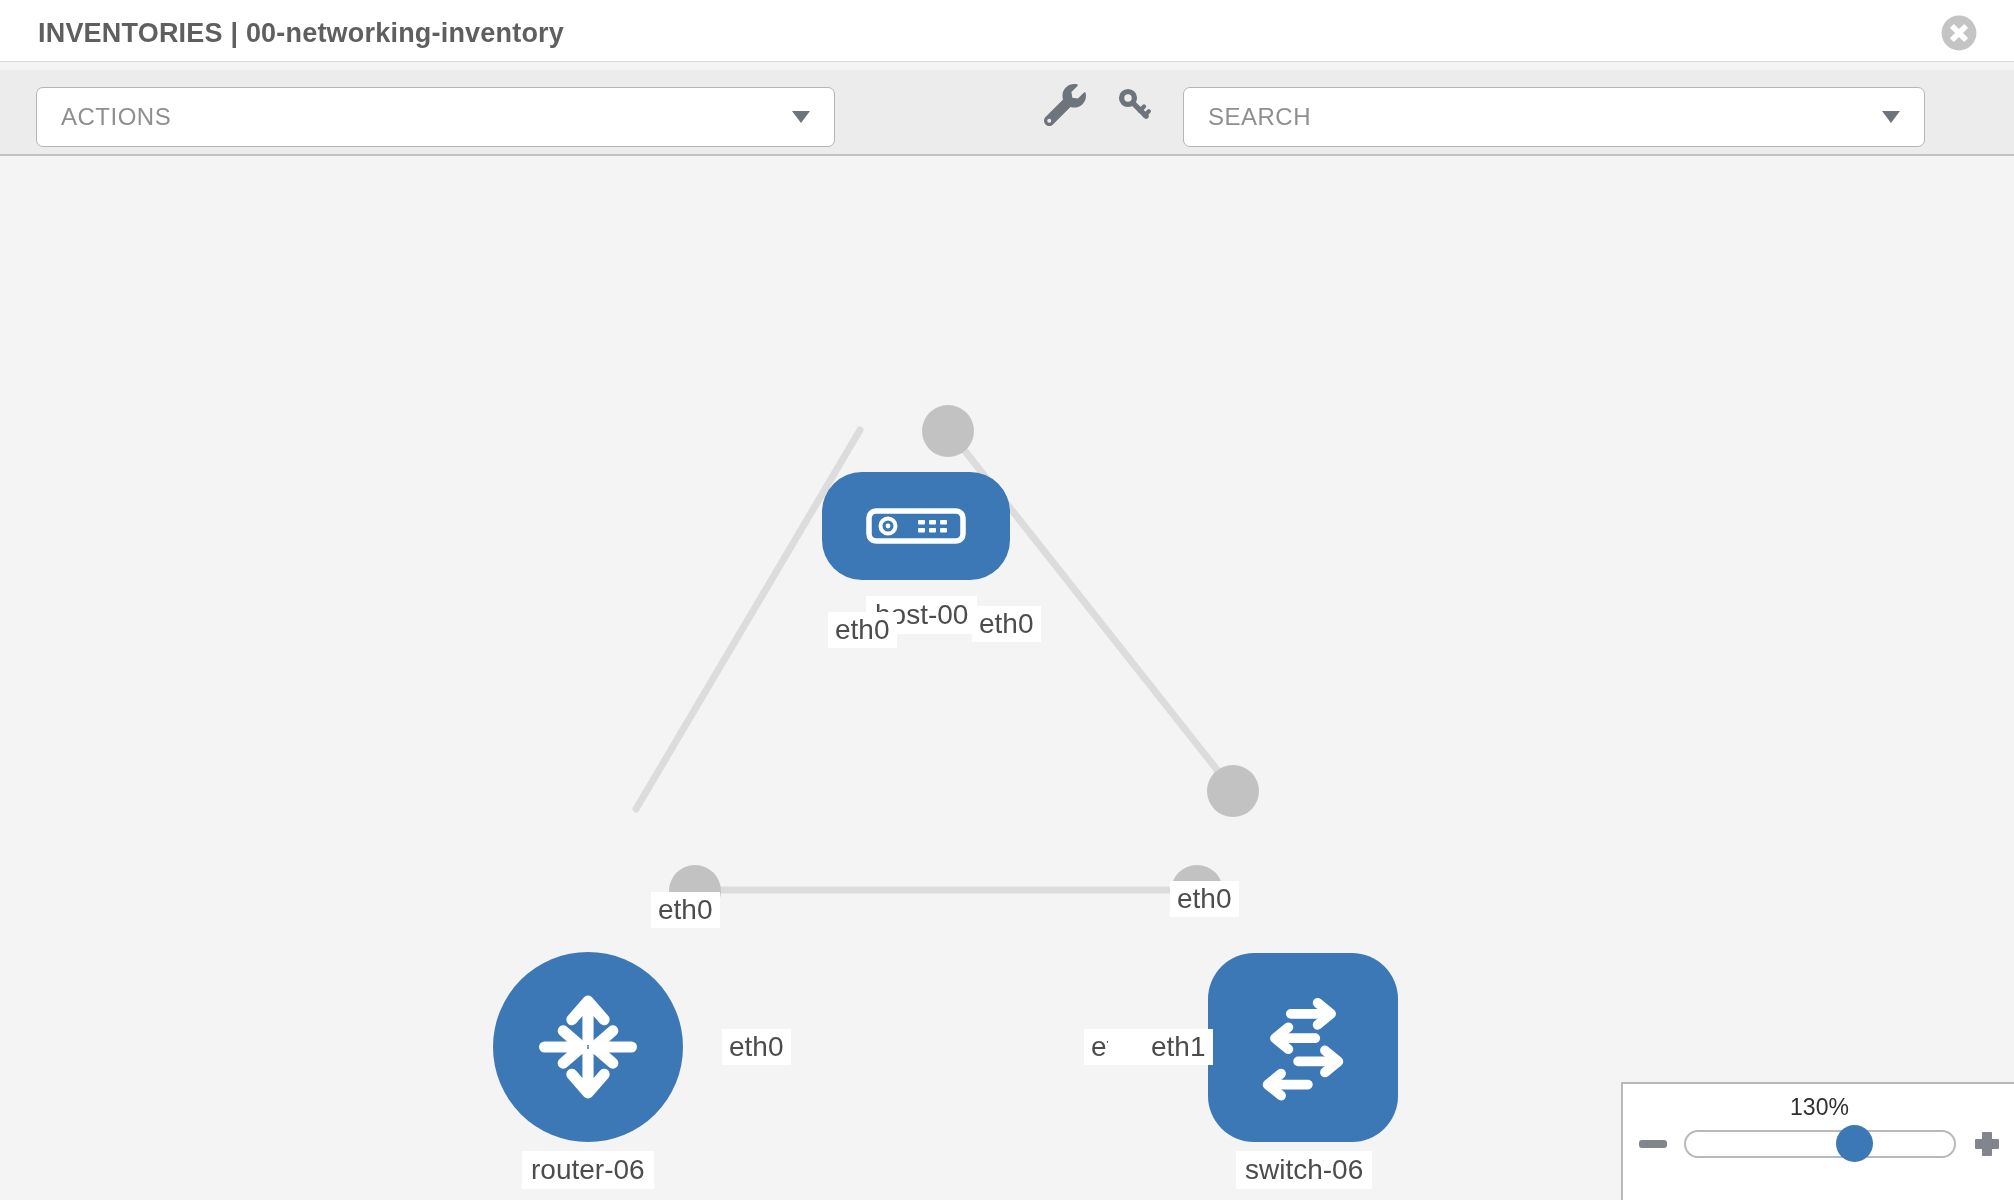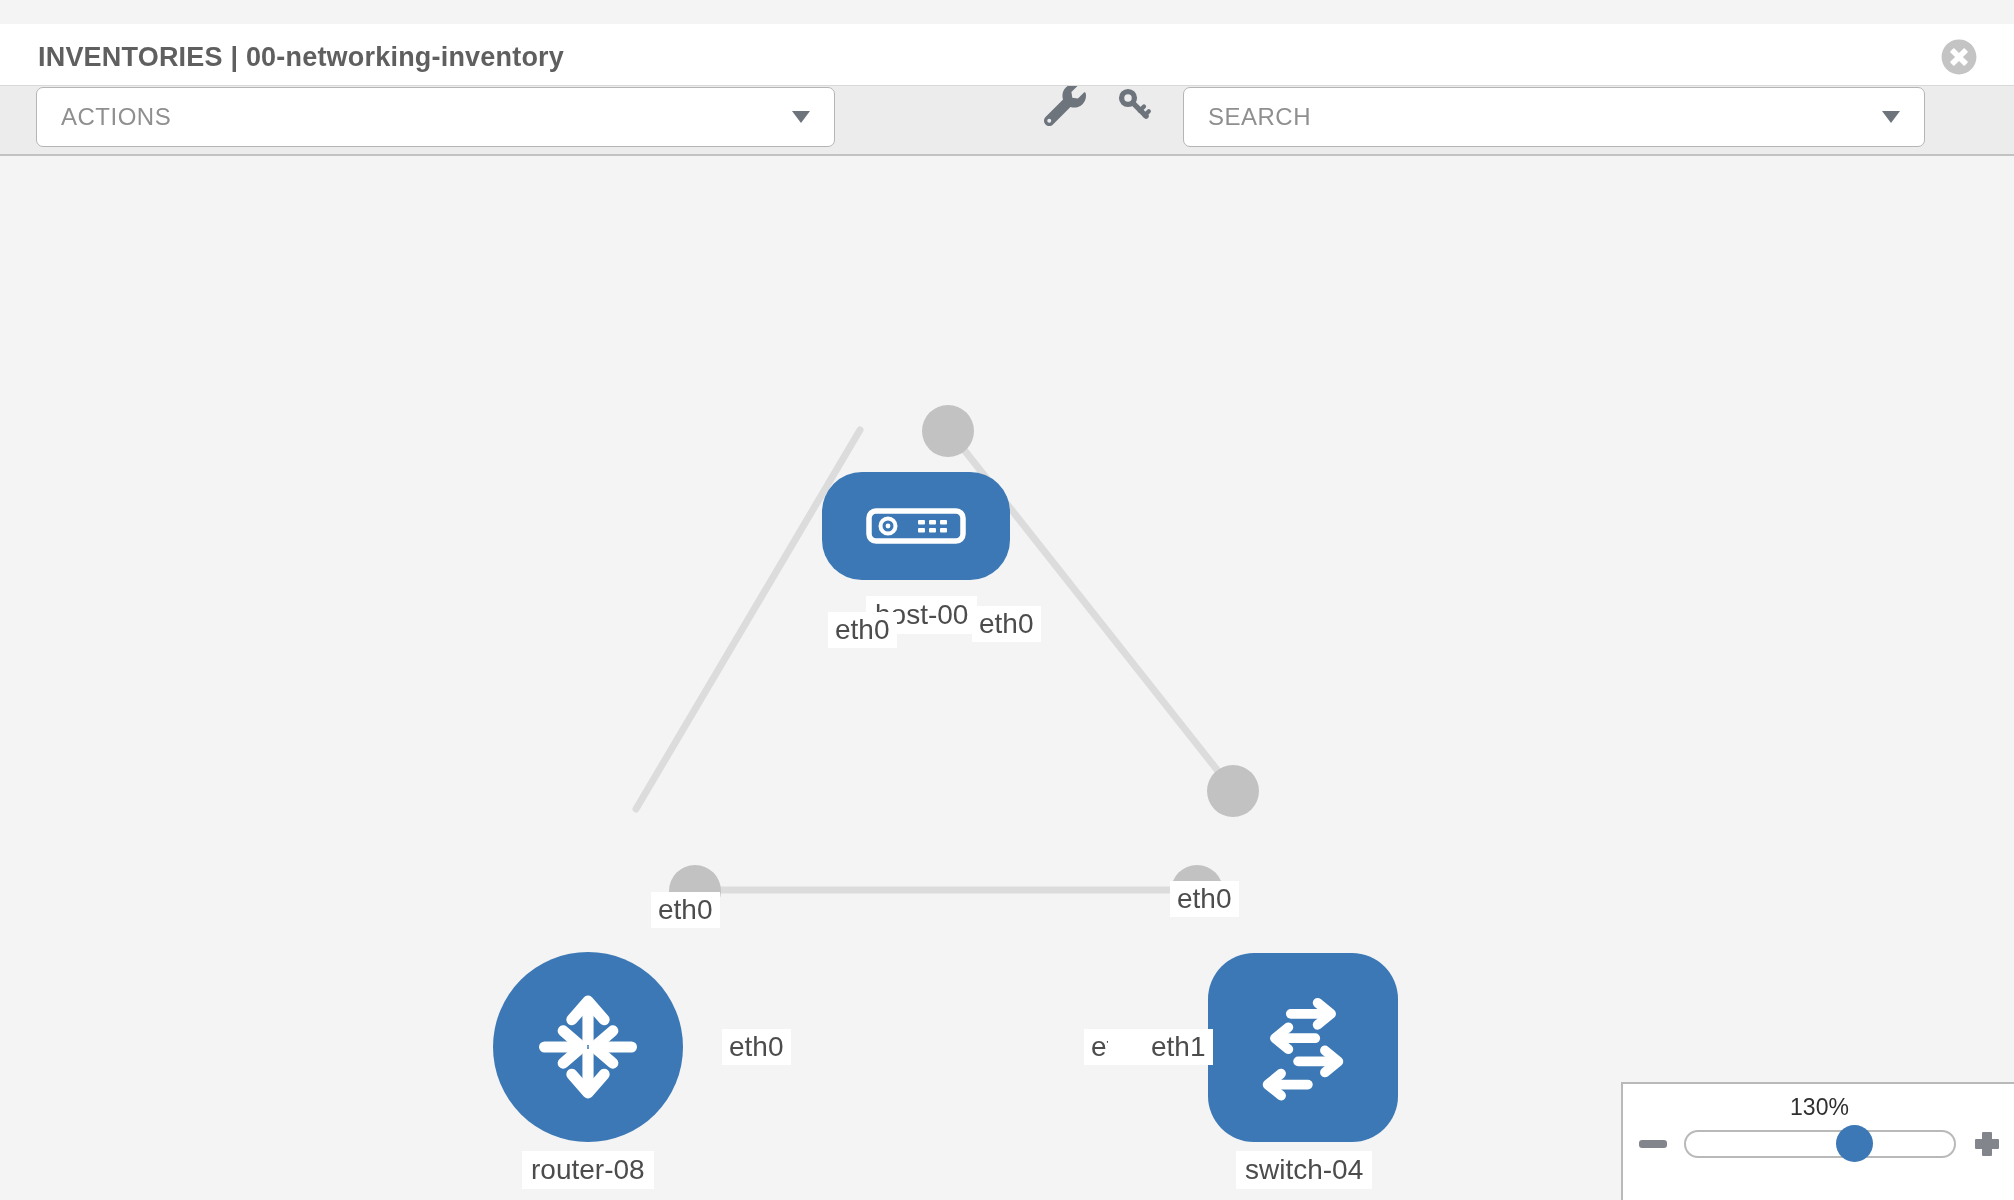--- a/index.html
+++ b/index.html
@@ -2,21 +2,21 @@
 <html><head>
 <meta charset="utf-8">
 <style>
   * { margin:0; padding:0; box-sizing:border-box; }
   html,body { width:2014px; height:1200px; overflow:hidden; }
   body { font-family:"Liberation Sans","DejaVu Sans",sans-serif; background:#f4f4f4; position:relative; }
 
   
   .header {
     position:absolute; top:0; left:0; width:2014px; height:62px;
-    background:#ffffff; border-bottom:1px solid #d9d9d9; z-index:10;margin-top:24px;
+    background:#ffffff; border-bottom:1px solid #d9d9d9; z-index:10;
   }
   .header-title {
     position:absolute; left:38px; top:18px;
     font-size:27px; font-weight:bold; color:#5f5f5f; letter-spacing:0.2px;
   }
   .close-btn {
     position:absolute; left:1941px; top:15px; width:36px; height:36px; cursor:pointer;
   }
 
   
@@ -189,22 +189,22 @@
           <path d="M38 33 L27 42 L38 51"></path>
         <path d="M46 61 L76 61"></path>
           <path d="M68 52 L79 61 L68 70"></path>
         <path d="M54 80 L24 80"></path>
           <path d="M32 71 L21 80 L32 89"></path>
       </g>
     </svg>
   </div>
 
   <div class="chip chip-node chip-host-label">host-00</div>
-  <div class="chip chip-node chip-router-label">router-08</div>
-  <div class="chip chip-node chip-switch-label">switch-04</div>
+  <div class="chip chip-node chip-router-label">router-06</div>
+  <div class="chip chip-node chip-switch-label">switch-06</div>
 
   <div class="chip chip-iface chip-l0-host">eth0</div>
   <div class="chip chip-iface chip-l0-router">eth0</div>
   <div class="chip chip-iface chip-l1-host">eth0</div>
   <div class="chip chip-iface chip-l1-switch">eth0</div>
   <div class="chip chip-iface chip-l2-router">eth0</div>
   <div class="chip chip-iface chip-l2-overlap">eth0</div>
   <div class="chip chip-iface chip-l2-switch">eth1</div>
 </div>
 

